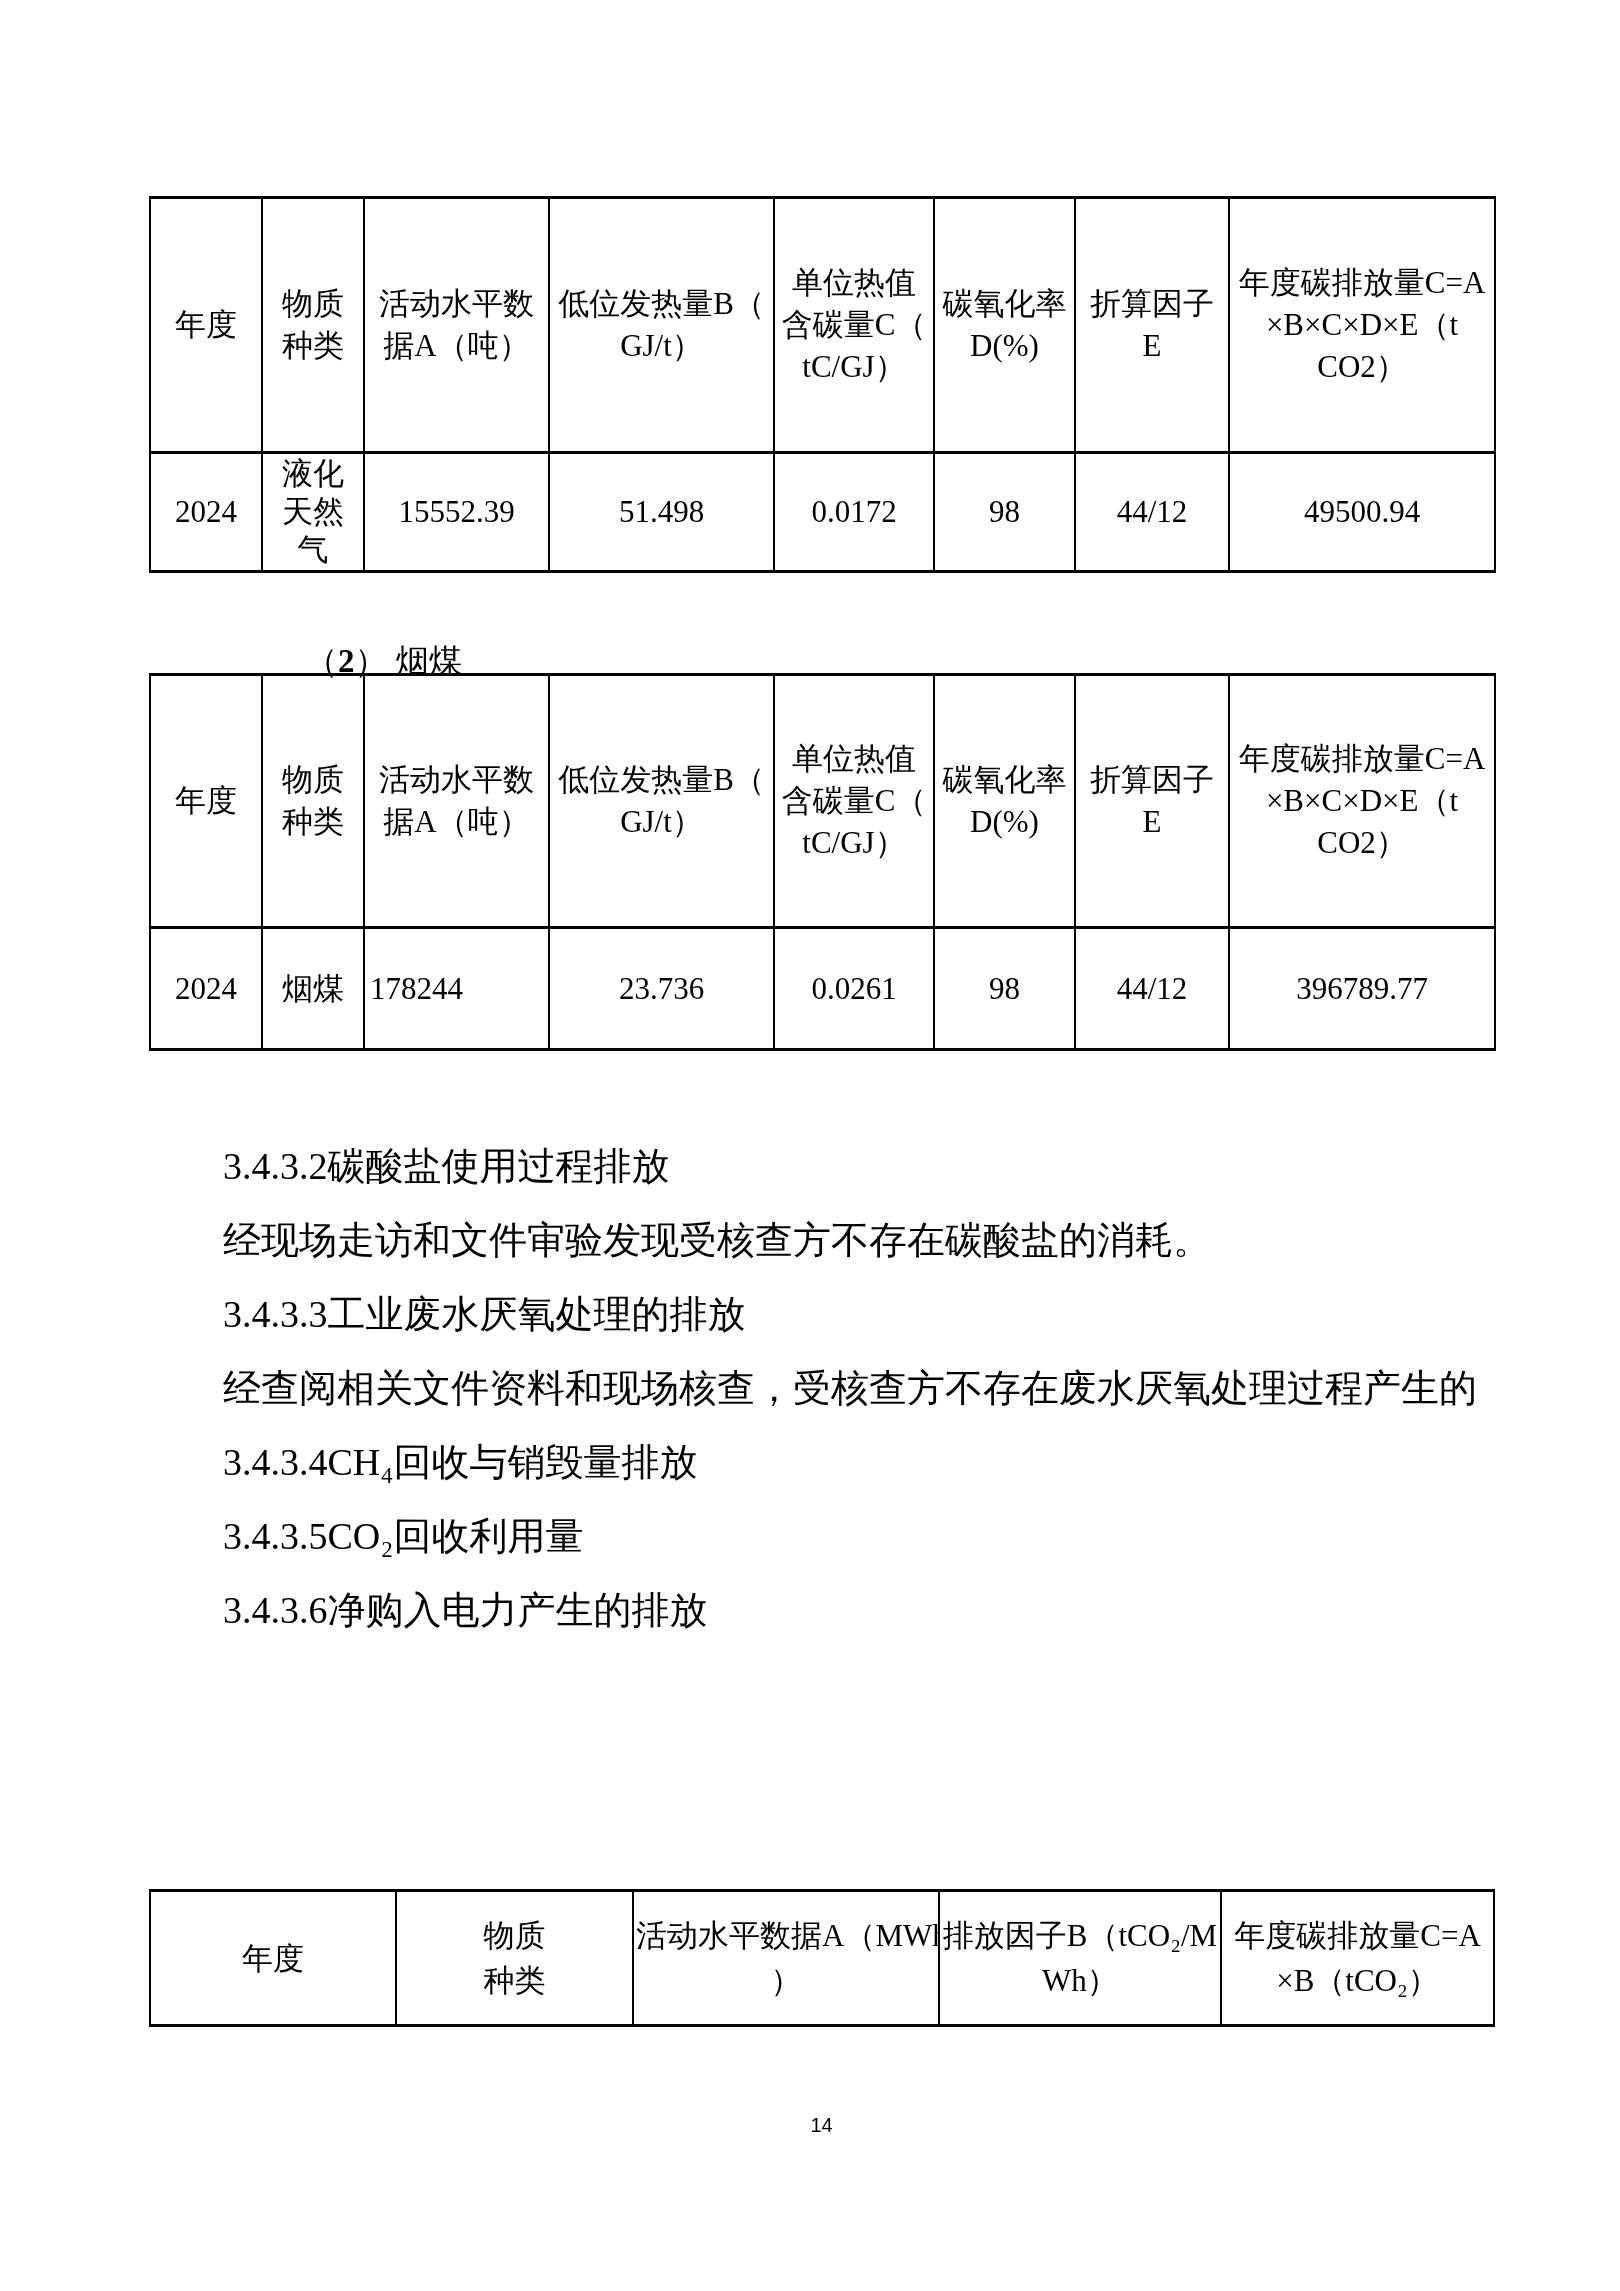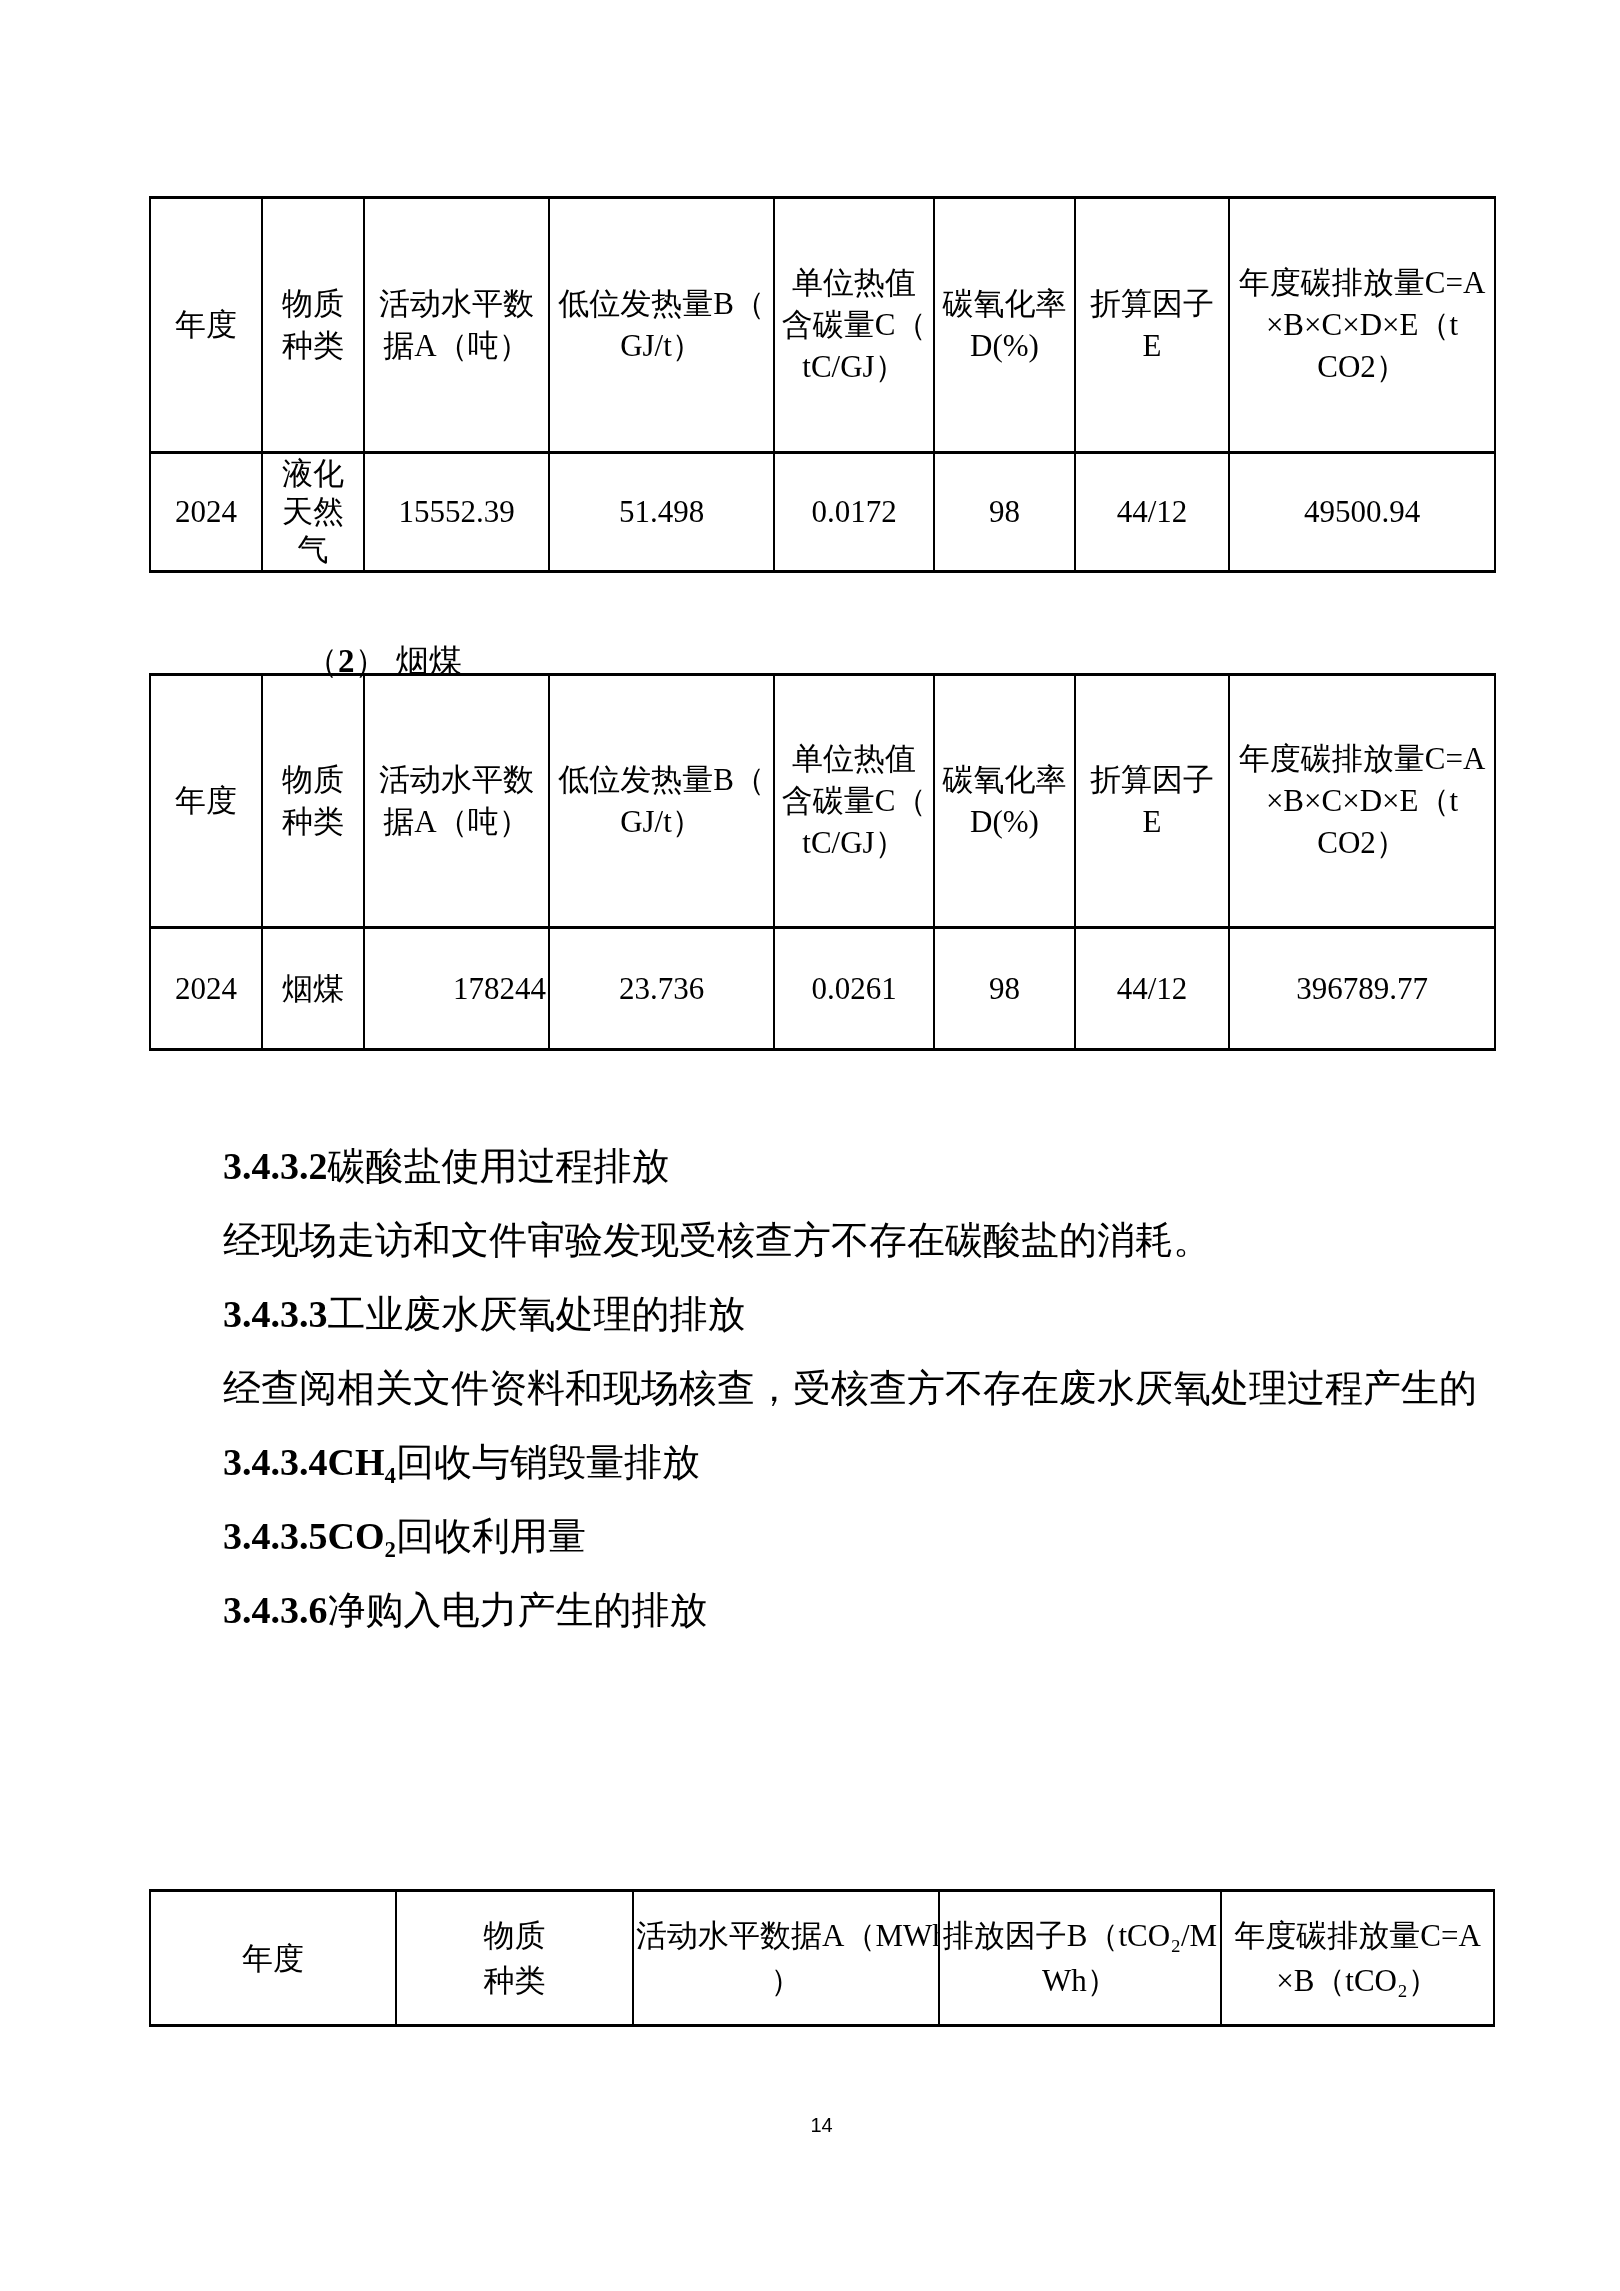--- a/index.html
+++ b/index.html
@@ -43,21 +43,21 @@
   }
   tr.data td {
     border-bottom: 3.9px solid #000;
     line-height: 38px;
   }
   #table-lng  tr.hdr td  { height: 255px; }
   #table-lng  tr.data td { height: 119px; }
   #table-coal tr.hdr td  { height: 253px; }
   #table-coal tr.data td { height: 122px; }
   #table-elec tr.hdr td  { height: 135px; line-height: 45px; }
-  td.cell-left { text-align: right; padding-left: 19px; }
+  td.cell-left { text-align: left; padding-left: 5px; }
 
   
   .sub-label {
     position: absolute;
     left: 305px;
     top: 614px;
     font-size: 33px;
     line-height: 51px;
     white-space: pre;
     margin-top: 22px;
@@ -72,21 +72,21 @@
     width: 1353px;
   }
   .line {
     height: 74px;
     line-height: 74px;
     font-size: 38px;
     white-space: pre;
     overflow: visible;
   }
   .line.indent { padding-left: 71px; }
-  .num { font-weight: bold; }
+  .num { font-weight: normal; }
 
   
   .pagenum {
     position: absolute;
     left: 149px;
     top: 2109px;
     width: 1345px;
     text-align: center;
     font-family: "Liberation Sans", "DejaVu Sans", sans-serif;
     font-size: 20px;

